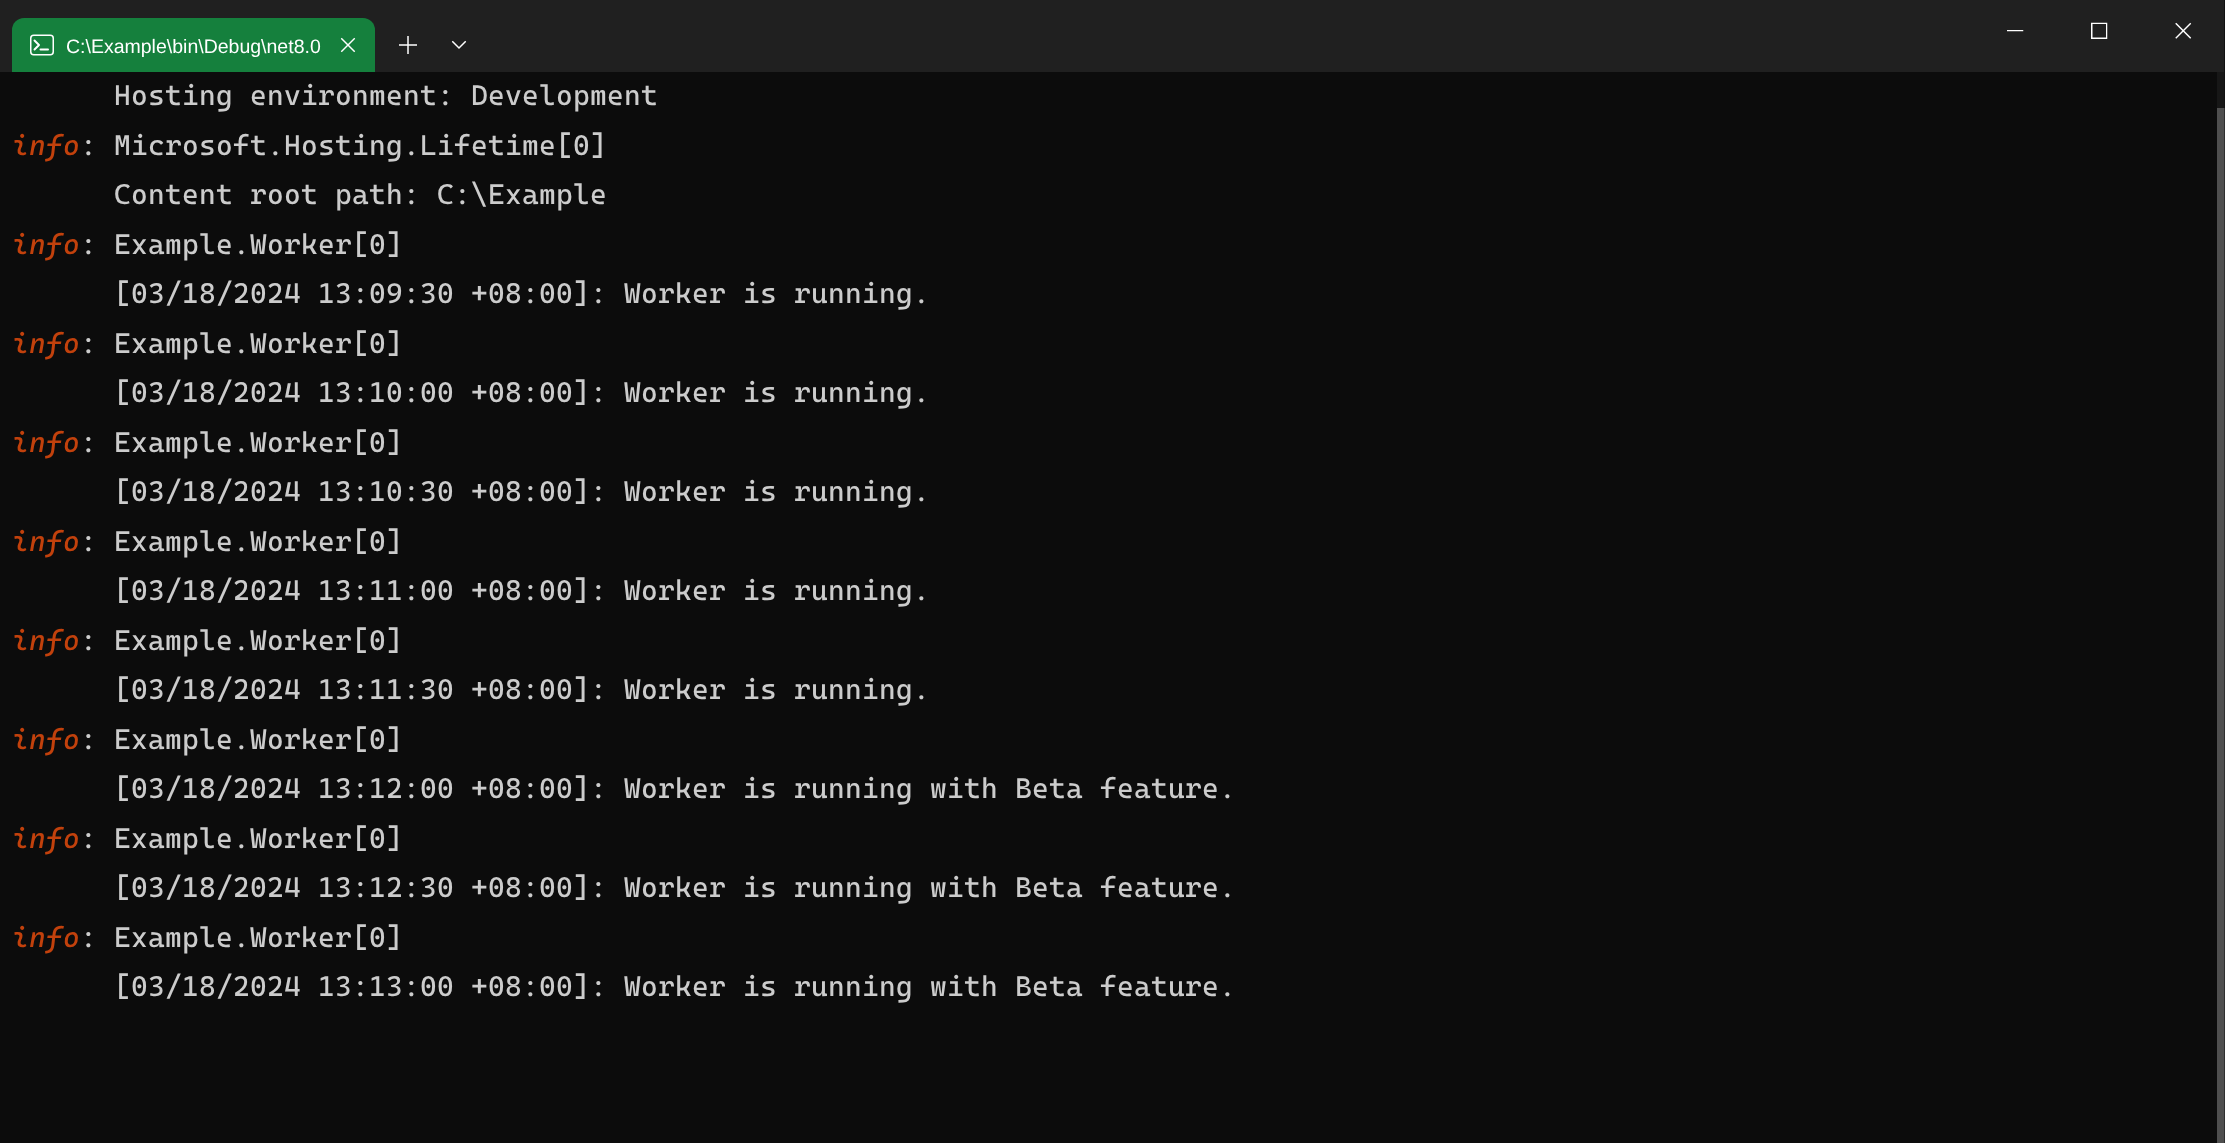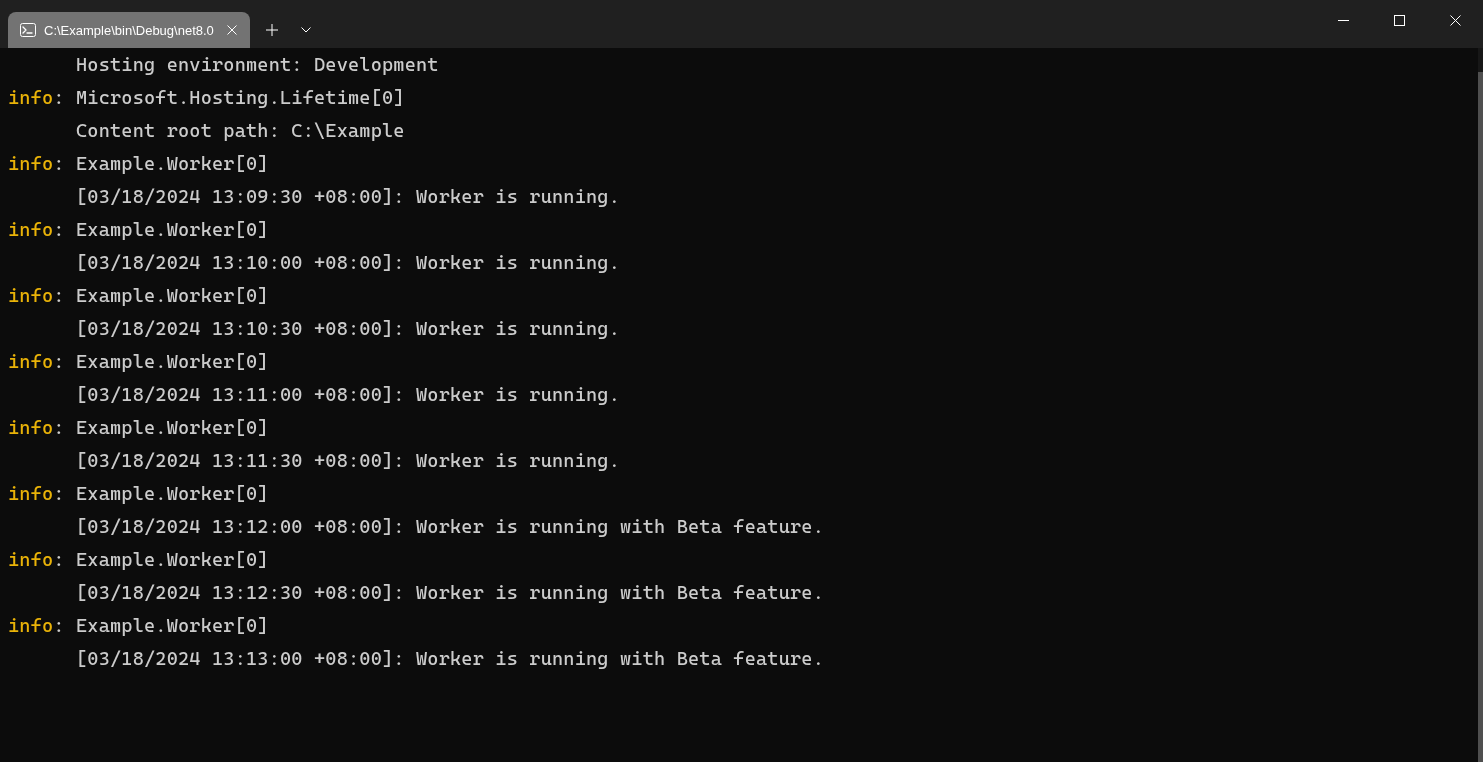--- a/index.html
+++ b/index.html
@@ -25,21 +25,21 @@
     .tabs-area {
       display: flex;
       align-items: flex-end;
       height: 48px;
       padding-left: 8px;
     }
     .tab {
       display: flex;
       align-items: center;
       height: 36px;
-      background: #737373;
+      background: #15803d;
       padding: 0 8px 0 12px;
       border-radius: 8px 8px 0 0;
       min-width: 240px;
       margin-top: 12px;
       position: relative;
       cursor: pointer;
     }
     .tab-icon {
       width: 16px;
       height: 16px;
@@ -110,21 +110,22 @@
       font-size: 19px;
       line-height: 33px;
       letter-spacing: 0.2px;
       font-family: 'Cascadia Mono', Consolas, monospace;
       white-space: pre;
     }
     .log-line {
       display: block;
     }
     .level-info {
-      color: #eab308;
+      color: #c2410c;
+      font-style: italic;
     }
     .thin-scrollbar {
       position: absolute;
       right: 0;
       top: 48px;
       width: 5px;
       bottom: 0;
       background: #171717;
     }
     .scrollbar-thumb {

